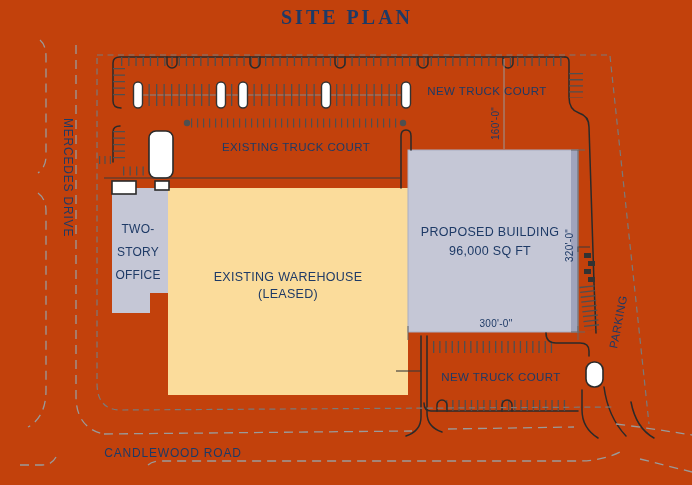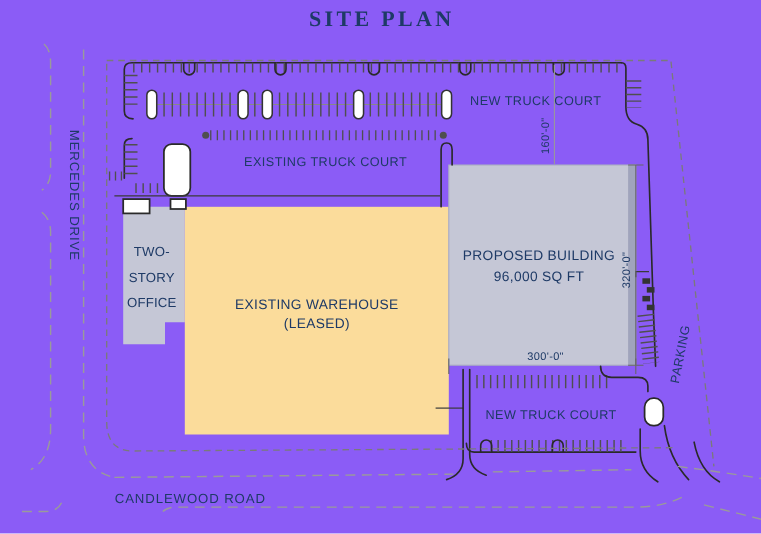--- a/index.html
+++ b/index.html
@@ -1,16 +1,16 @@
 <!DOCTYPE html>
 <html><head>
 <meta charset="utf-8">
 <style>
   html,body{margin:0;padding:0;background:#ffffff;}
-  .canvas{position:relative;width:692px;height:485px;background:#8b5cf6;overflow:hidden;
+  .canvas{position:relative;width:692px;height:485px;background:#c2410c;overflow:hidden;
           font-family:"Liberation Sans",sans-serif;}
   svg{position:absolute;left:0;top:0;}
   svg text{font-family:"Liberation Sans",sans-serif;}
   .t-title{font-family:"Liberation Serif",serif;font-size:20px;font-weight:bold;letter-spacing:3px;}
   .t-area{font-size:11.5px;letter-spacing:0.4px;}
   .t-bldg{font-size:12.5px;letter-spacing:0.3px;}
   .t-bldg-sm{font-size:12px;letter-spacing:0.2px;}
   .t-dim{font-size:10px;letter-spacing:0.3px;}
   .t-road{font-size:12px;letter-spacing:0.8px;}
   .curb{fill:none;stroke:#2a2a2a;stroke-width:1.5;stroke-linecap:round;}

